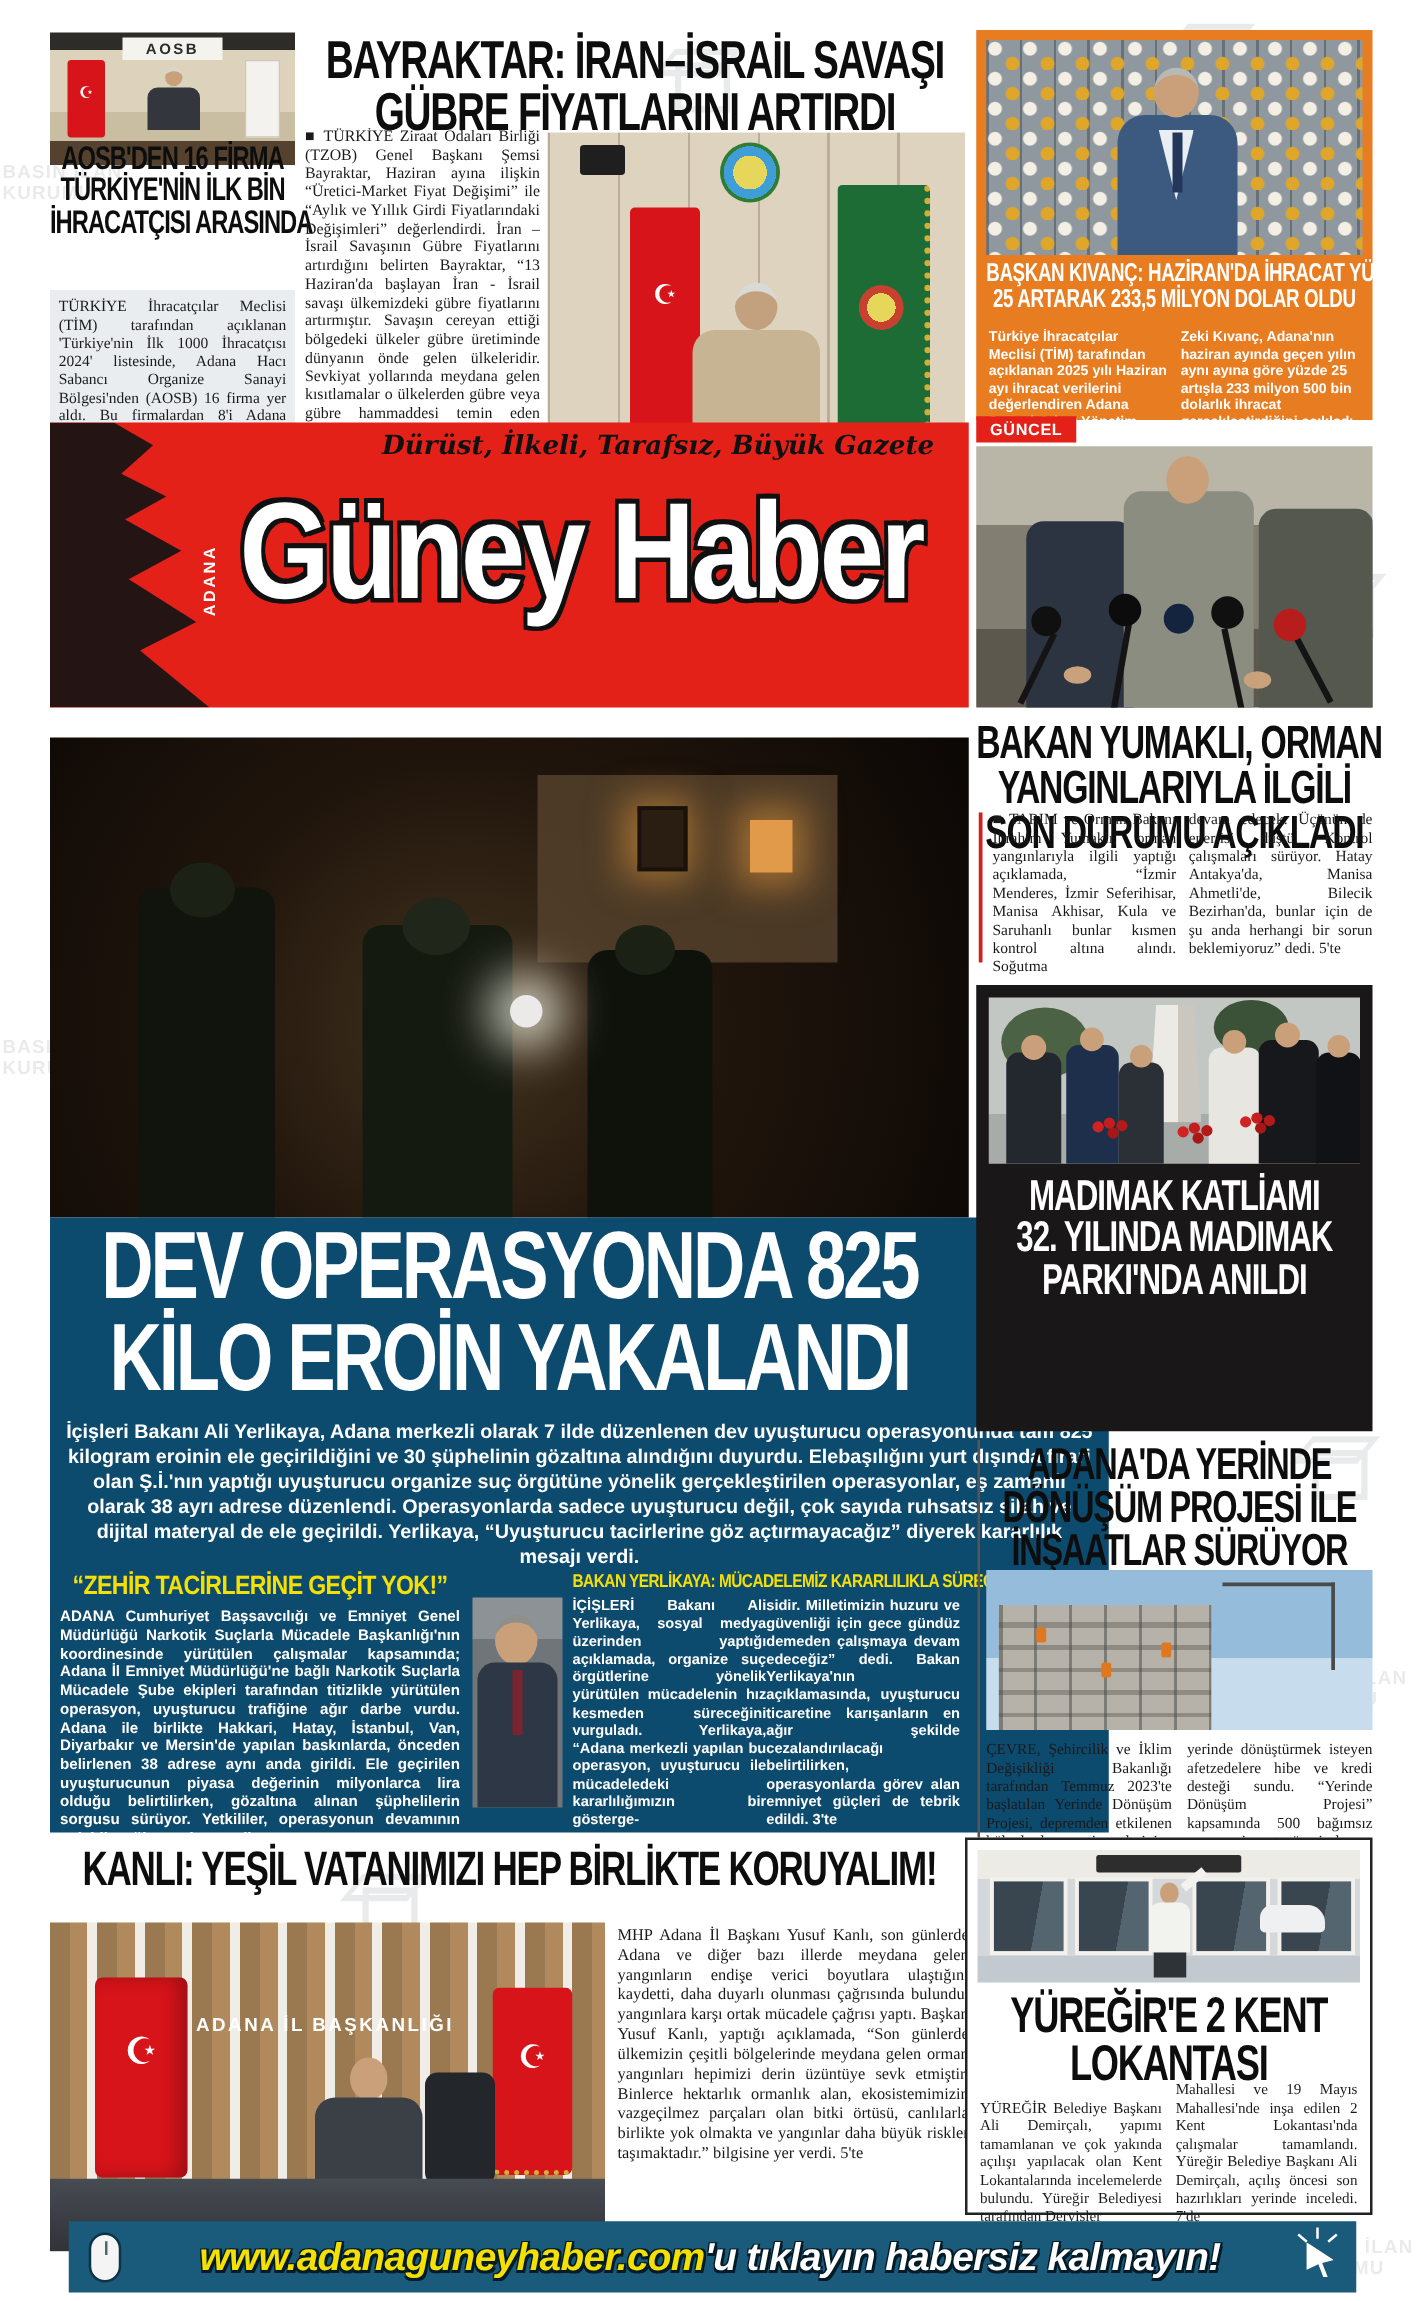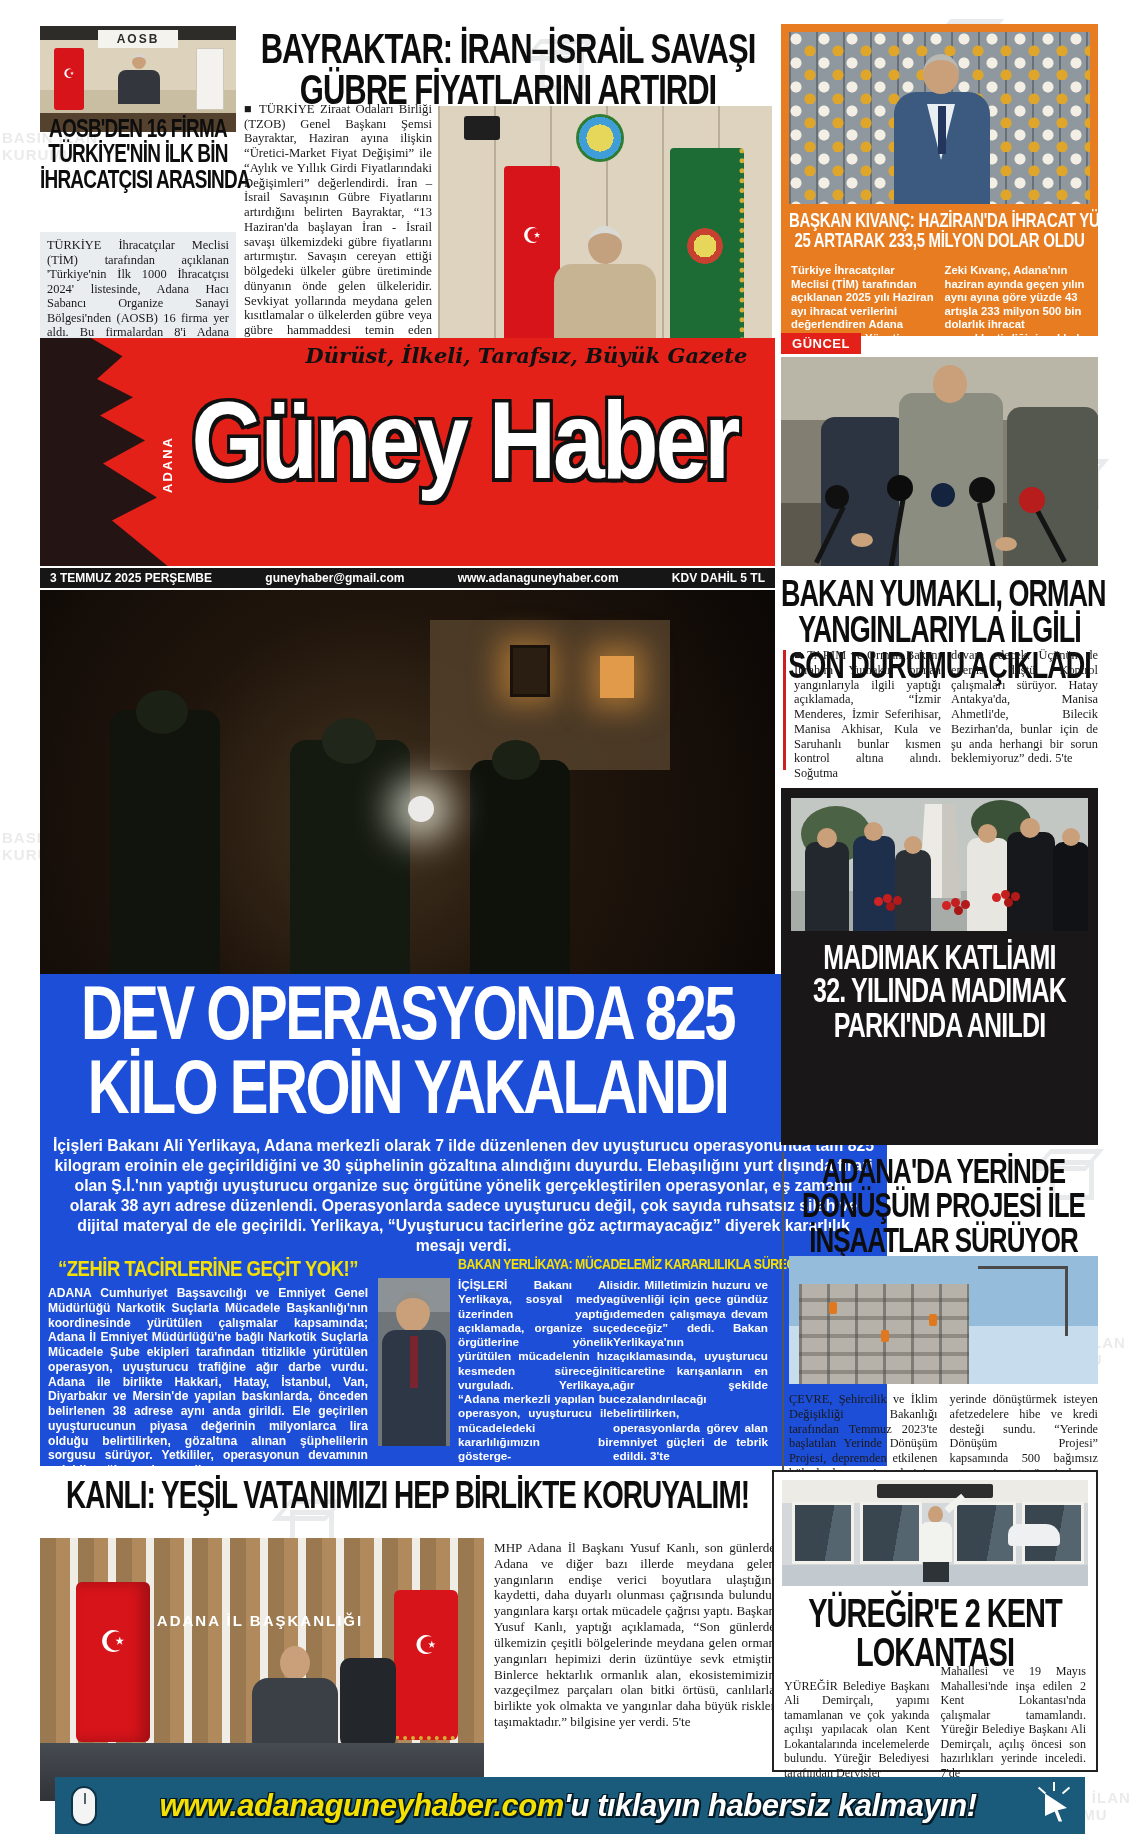--- a/index.html
+++ b/index.html
@@ -87,21 +87,21 @@
   
   #main-photo { left:40px; top:590px; width:735px; height:384px; background:radial-gradient(circle at 45% 60%, #43331f 0%, #20150c 45%, #0b0705 100%); }
   .op-wall { position:absolute; left:390px; top:30px; width:240px; height:150px; background:#54412c; opacity:.85; }
   .op-window { position:absolute; width:34px; height:42px; background:#e09a4a; box-shadow:0 0 28px 12px rgba(224,150,60,.55); }
   .op-frame { position:absolute; left:470px; top:55px; width:40px; height:52px; background:#2a1d12; border:3px solid #1a120a; }
   .soldier { position:absolute; background:#10140d; border-radius:16px 16px 0 0; }
   .helmet { position:absolute; border-radius:50%; background:#1b2115; }
   .flash { position:absolute; width:26px; height:26px; border-radius:50%; background:#fff; box-shadow:0 0 36px 18px rgba(255,255,240,.8); opacity:.9; }
 
   
-  #main-box { left:40px; top:974px; width:847px; height:492px; background:#1d4ed8; color:#fff; }
+  #main-box { left:40px; top:974px; width:847px; height:492px; background:#0c4a6e; color:#fff; }
   #main-hl { position:absolute; left:0; top:2px; width:735px; text-align:center; font-weight:bold; font-size:58px; letter-spacing:-2.5px; line-height:0.96; transform:scaleY(1.32); transform-origin:50% 0; color:#fff; }
   #main-lede { position:absolute; left:12px; right:12px; top:162px; font-weight:bold; font-size:15.8px; line-height:1.27; text-align:center; }
   #zehir { position:absolute; left:8px; top:282px; width:320px; }
   #zehir-hl { color:#f5e003; font-weight:bold; font-size:18.5px; text-align:center; letter-spacing:-0.5px; white-space:nowrap; transform:scaleY(1.15); transform-origin:50% 0; }
   #zehir-body { margin-top:8px; font-size:12.1px; line-height:1.22; color:#fff; }
   #yerlikaya { position:absolute; left:338px; top:282px; width:390px; }
   #yerlikaya-photo { position:absolute; left:0; top:22px; width:72px; height:168px; background:linear-gradient(180deg,#8d9296 0 20%,#70757a 20% 100%); }
   .yer-head { position:absolute; left:18px; top:14px; width:34px; height:40px; border-radius:50%; background:#c9a07a; border-top:6px solid #8f8f8c; }
   .yer-suit { position:absolute; left:4px; top:52px; width:64px; height:116px; border-radius:14px 14px 0 0; background:#2d3745; }
   .yer-tie { position:absolute; left:32px; top:58px; width:8px; height:52px; background:#7a2430; }
@@ -249,21 +249,21 @@
       <div class="kiv-man-shirt"></div>
       <div class="kiv-man-tie"></div>
       <div class="kiv-man-head"></div>
     </div>
     <div class="abs hl tall" id="kivanc-hl">
       <div>BAŞKAN KIVANÇ: HAZİRAN'DA İHRACAT YÜZDE</div>
       <div>25 ARTARAK 233,5 MİLYON DOLAR OLDU</div>
     </div>
     <div class="abs cols boldsans" id="kivanc-cols">
       <div>Türkiye İhracatçılar Meclisi (TİM) tarafından açıklanan 2025 yılı Haziran ayı ihracat verilerini değerlendiren Adana Sanayi Odası Yönetim Kurulu Başkanı</div>
-      <div>Zeki Kıvanç, Adana'nın haziran ayında geçen yılın aynı ayına göre yüzde 43 artışla 233 milyon 500 bin dolarlık ihracat gerçekleştirdiğini açıkladı. 4'te</div>
+      <div>Zeki Kıvanç, Adana'nın haziran ayında geçen yılın aynı ayına göre yüzde 25 artışla 233 milyon 500 bin dolarlık ihracat gerçekleştirdiğini açıkladı. 4'te</div>
     </div>
   </div>
 
   <div class="abs" id="masthead">
     <div id="ata"></div>
     <div id="slogan">Dürüst, İlkeli, Tarafsız, Büyük Gazete</div>
     <div id="gh-city">ADANA</div>
     <div id="gh-title">Güney Haber</div>
   </div>
 
@@ -279,26 +279,20 @@
     <div class="mic-stick" style="left:252px; top:150px; height:62px; transform:rotate(-28deg); background:#141414;"></div>
     <div class="mic" style="left:44px; top:128px; width:24px; height:24px; background:#101010;"></div>
     <div class="mic" style="left:106px; top:118px; width:26px; height:26px; background:#0c0c0c;"></div>
     <div class="mic" style="left:150px; top:126px; width:24px; height:24px; background:#15243e;"></div>
     <div class="mic" style="left:188px; top:120px; width:26px; height:26px; background:#101010;"></div>
     <div class="mic" style="left:238px; top:130px; width:26px; height:26px; background:#b81d1d;"></div>
     <div class="hand" style="left:70px; top:176px;"></div>
     <div class="hand" style="left:214px; top:180px;"></div>
   </div>
 
-  <div id="dateline" class="abs">
-    <span>3 TEMMUZ 2025 PERŞEMBE</span>
-    <span>guneyhaber@gmail.com</span>
-    <span>www.adanaguneyhaber.com</span>
-    <span>KDV DAHİL 5 TL</span>
-  </div>
 
   <div class="photo" id="main-photo">
     <div class="op-wall"></div>
     <div class="op-window" style="left:470px; top:60px;"></div>
     <div class="op-window" style="left:560px; top:66px;"></div>
     <div class="op-frame"></div>
     <div class="soldier" style="left:70px; top:120px; width:110px; height:264px;"></div>
     <div class="helmet" style="left:96px; top:100px; width:52px; height:44px;"></div>
     <div class="soldier" style="left:250px; top:150px; width:120px; height:234px; background:#151a10;"></div>
     <div class="helmet" style="left:282px; top:128px; width:54px; height:46px; background:#20261a;"></div>

